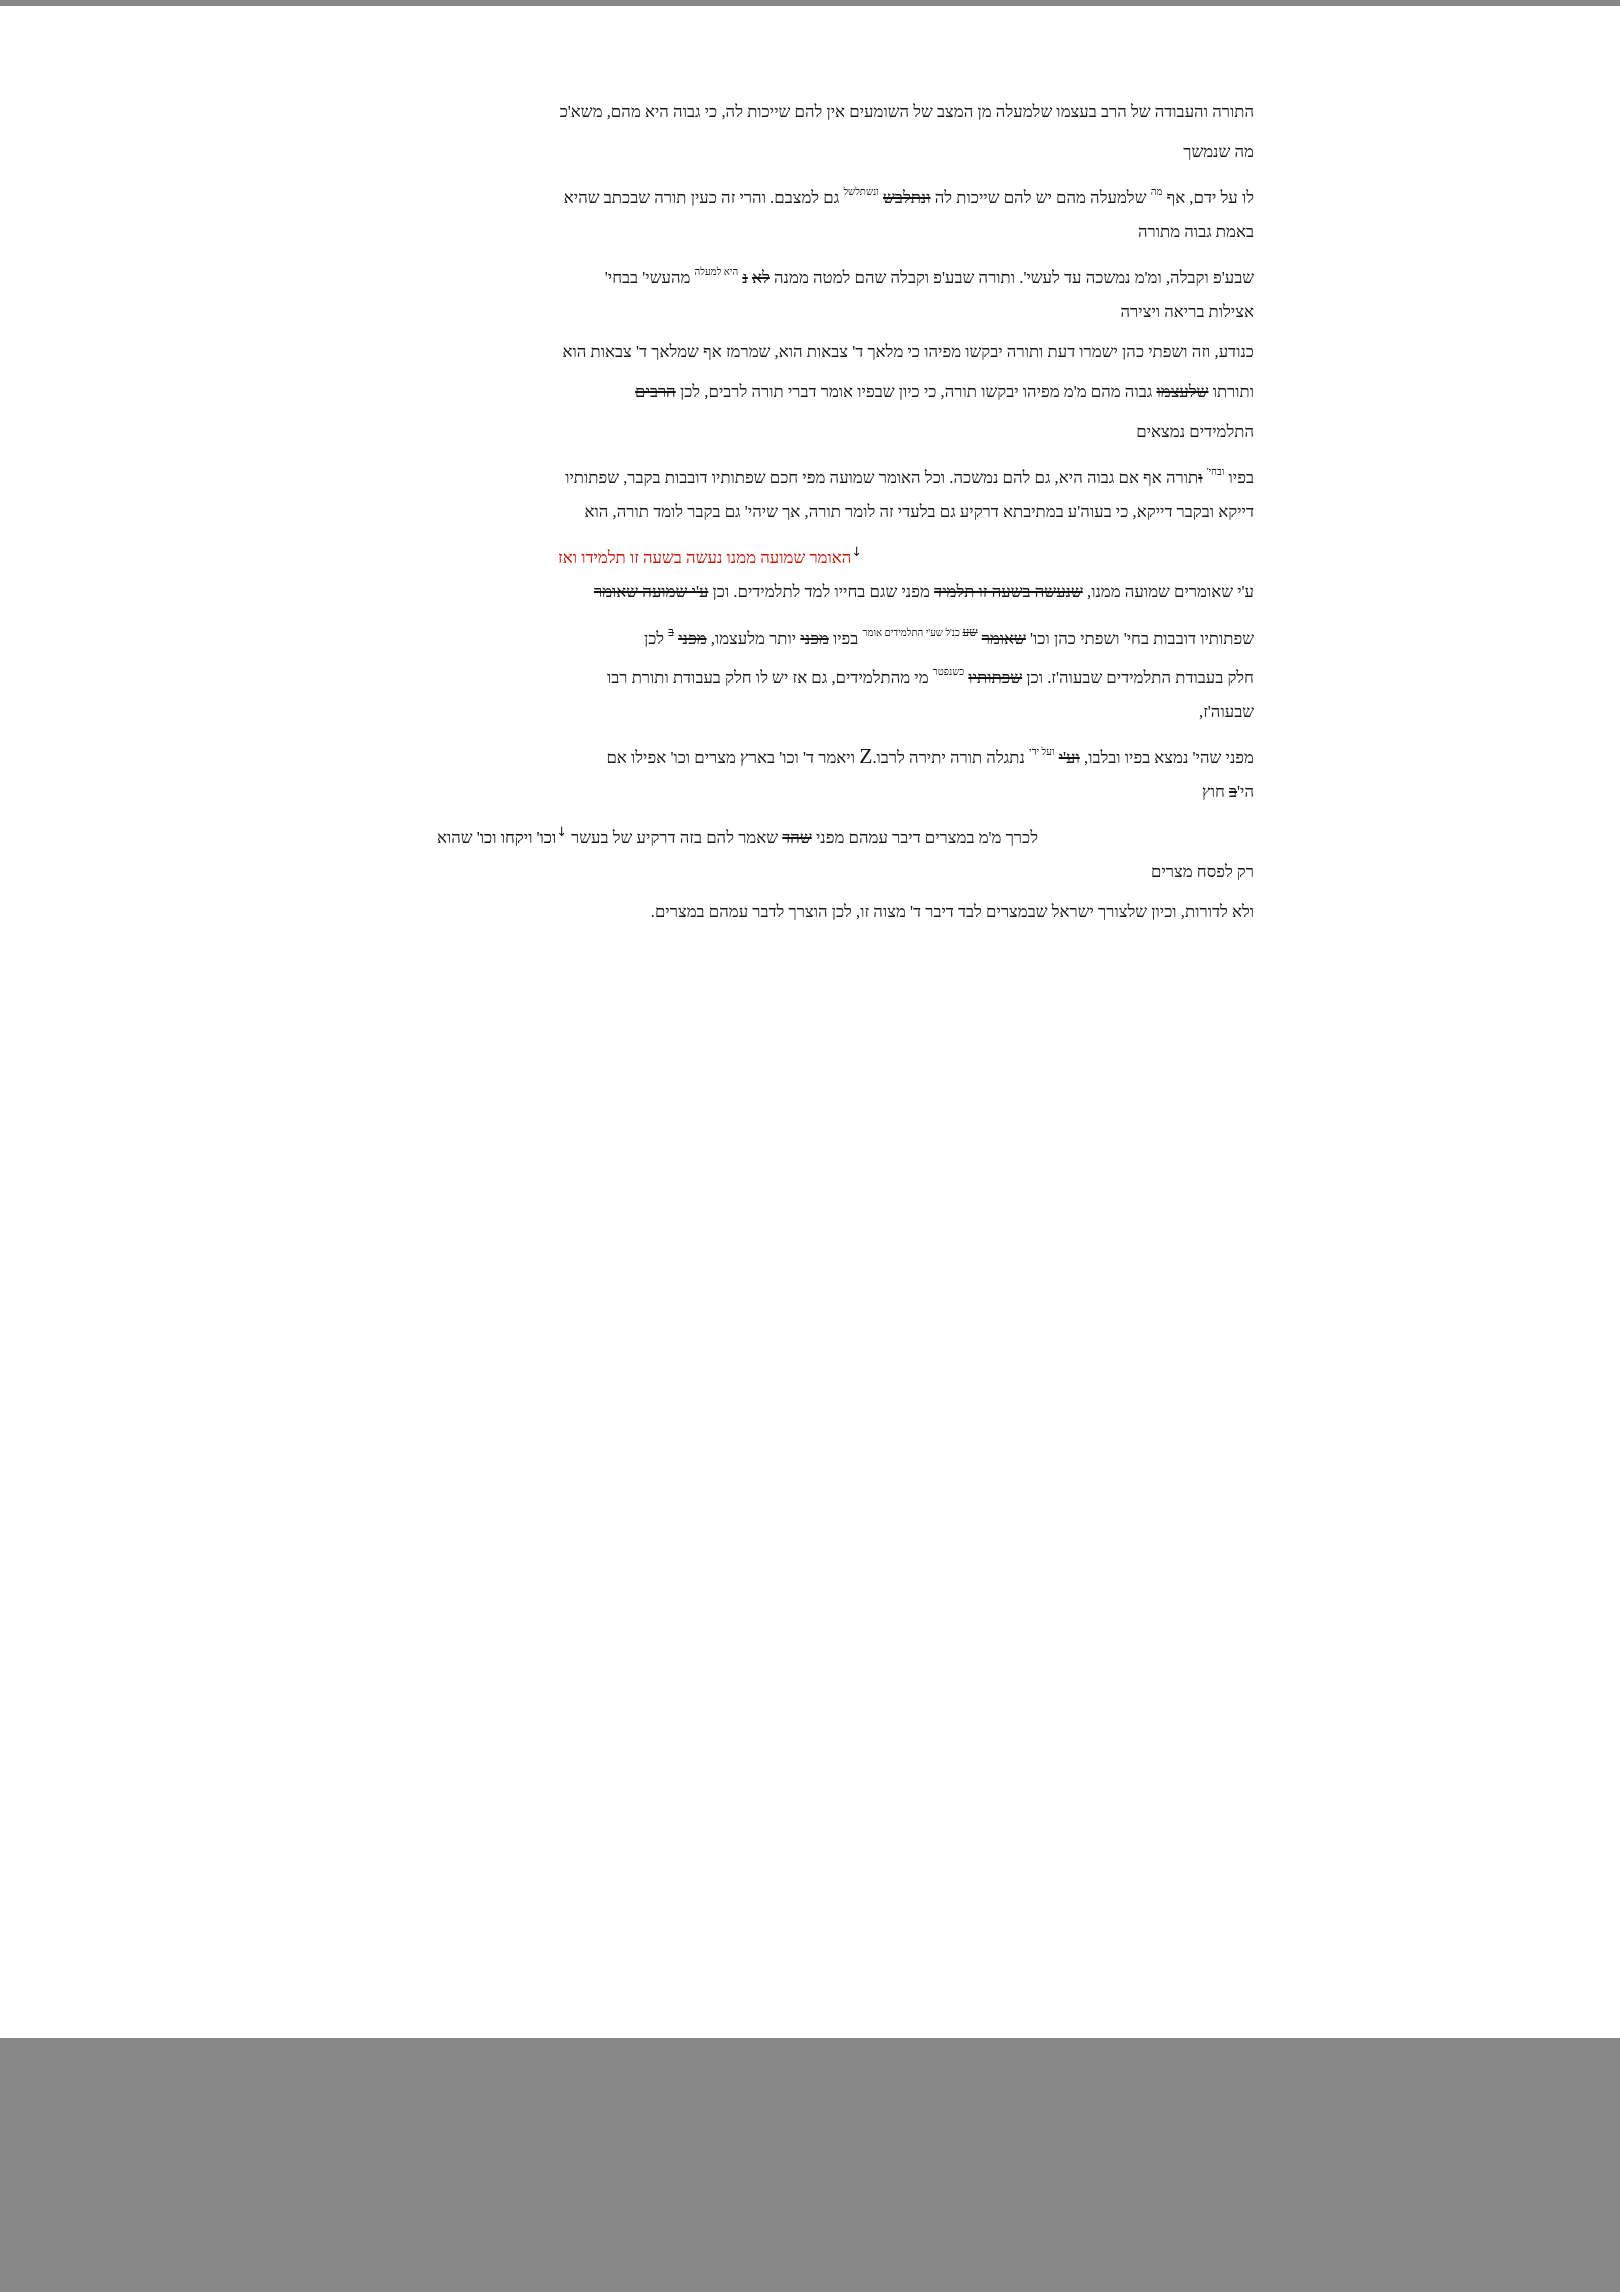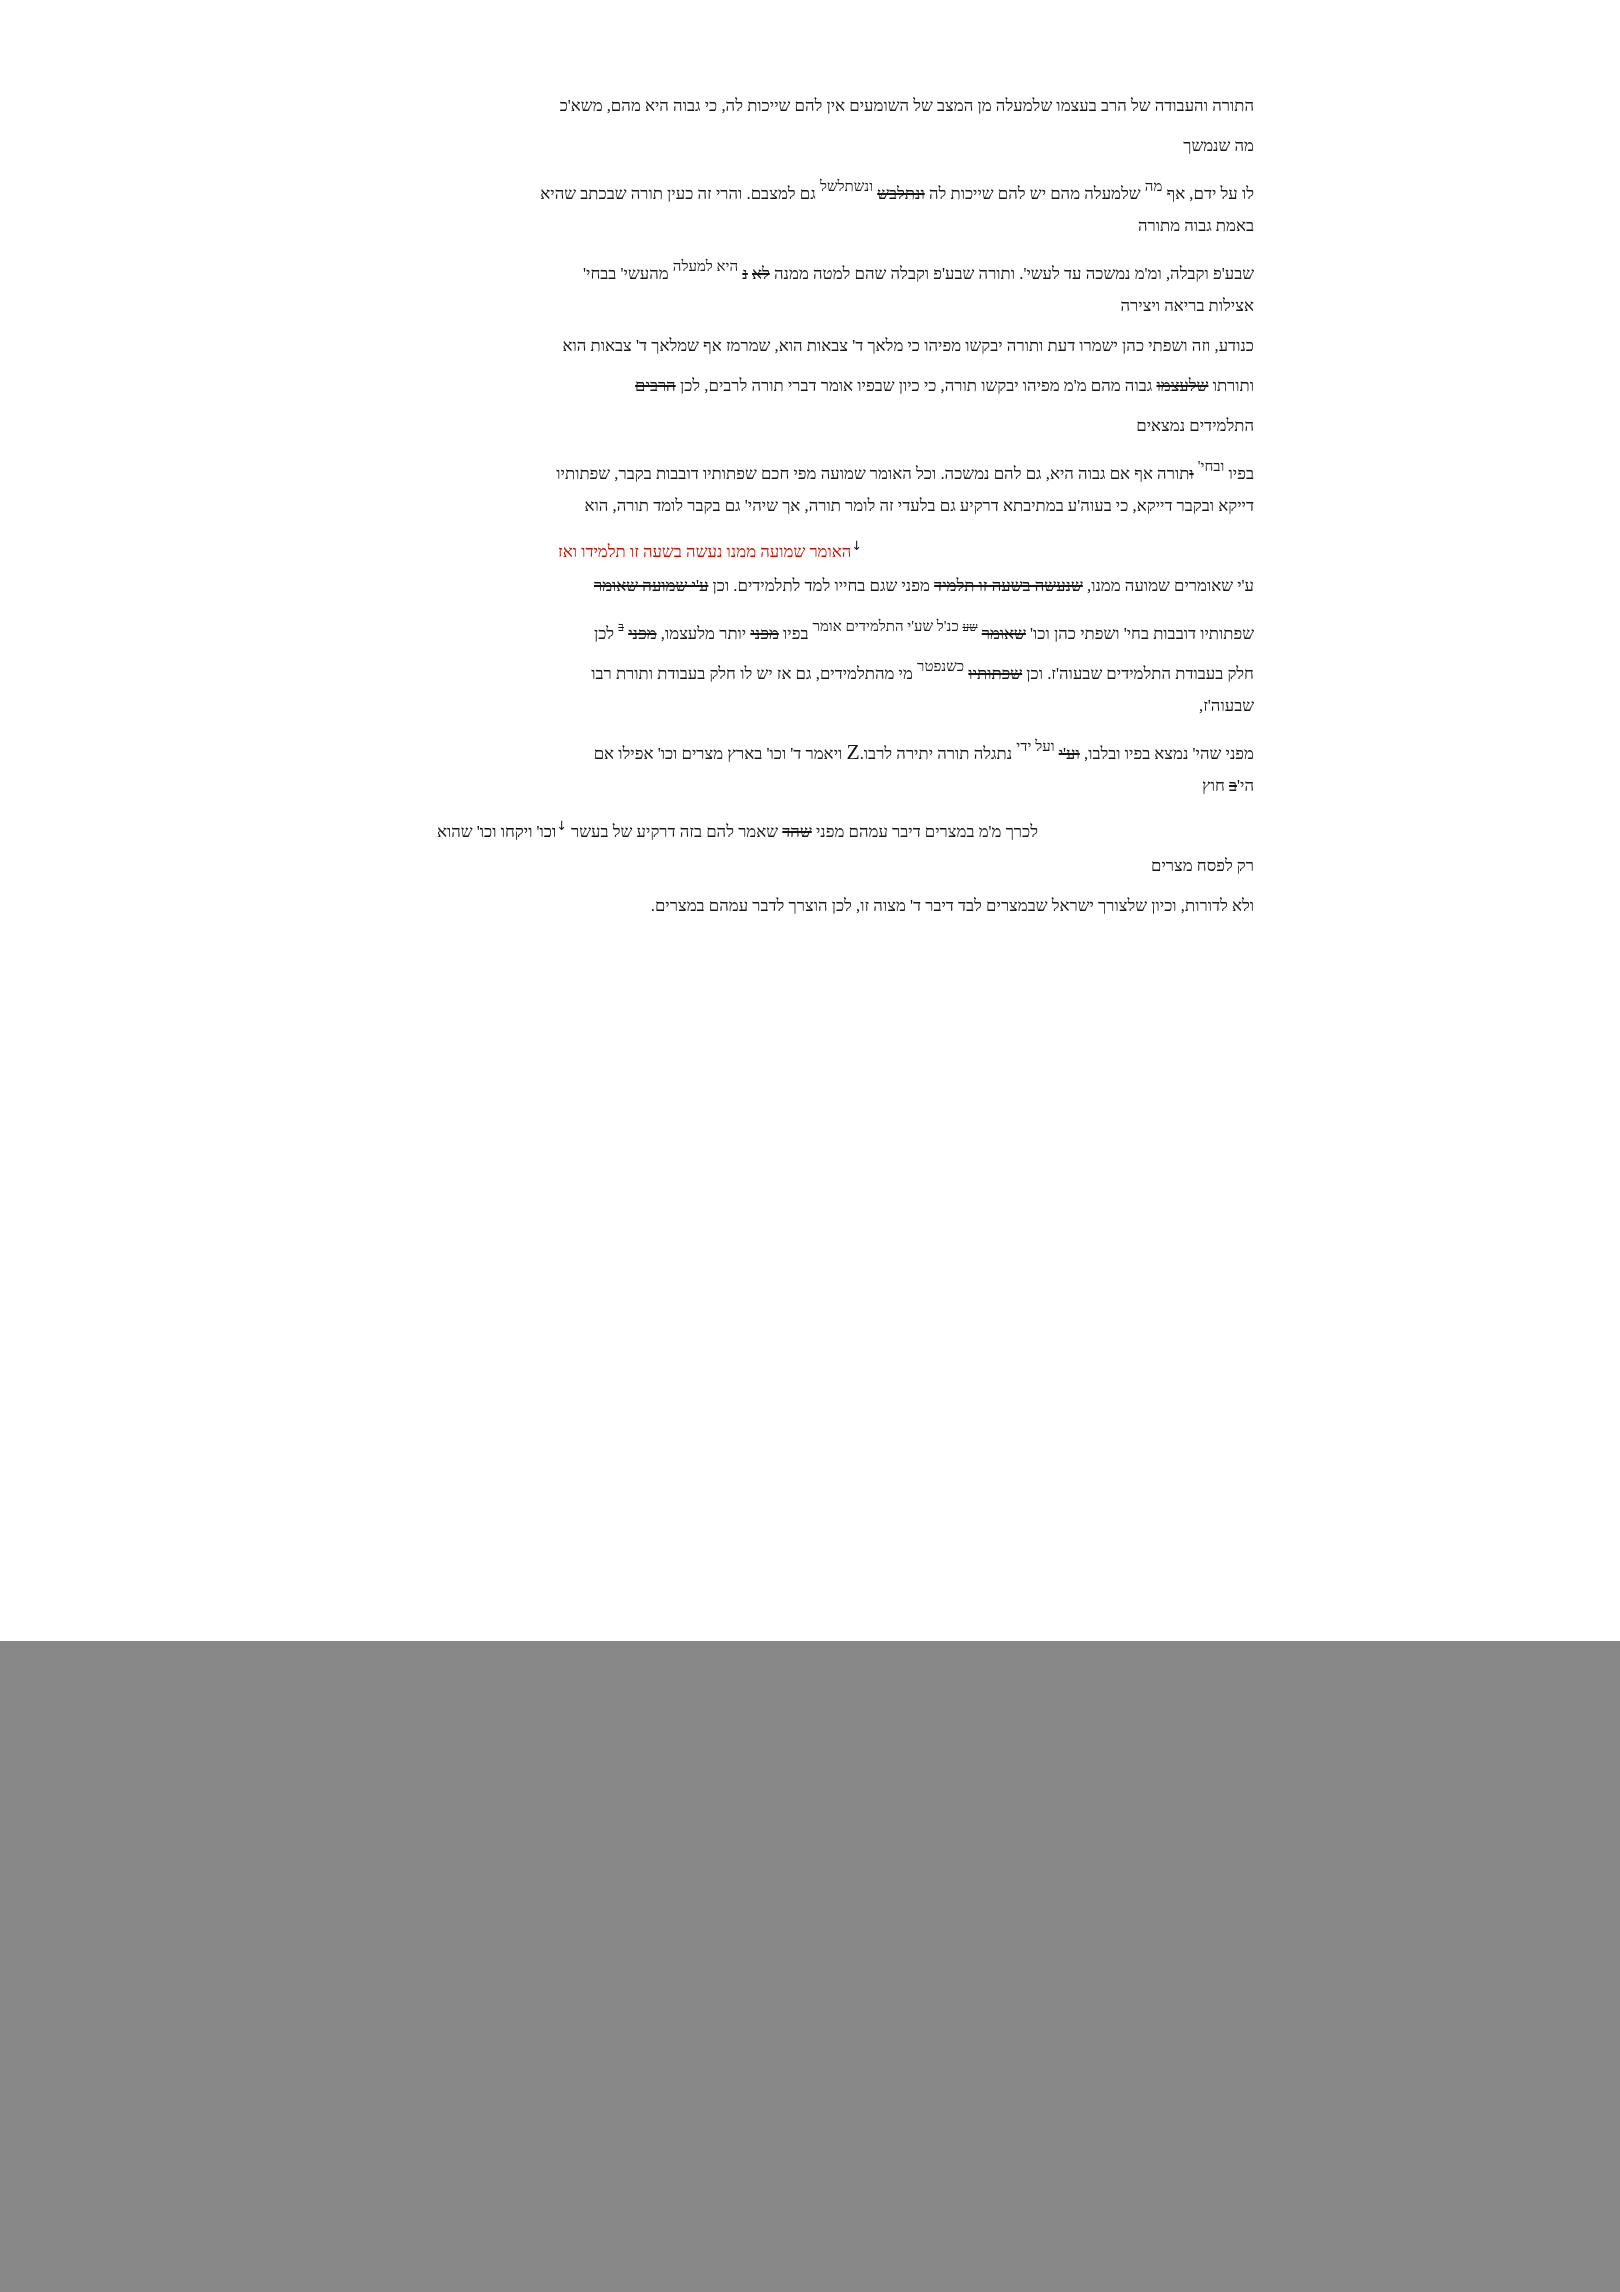--- a/index.html
+++ b/index.html
@@ -1,20 +1,20 @@
 <!DOCTYPE html>
 <html lang="he"><head>
 <meta charset="utf-8">
 <style>
   html,body{margin:0;padding:0;background:#888;}
   #page{
     position:relative;
-    width:1620px;height:1641px;
+    width:1620px;height:2032px;
     background:#ffffff;
-    margin:0 auto;
+    margin:6px auto;
     overflow:hidden;
   }
   #text-block{
     position:absolute;
     top:86px;
     right:366px;
     left:181px;
     direction:rtl;
     text-align:right;
     font-family:"Liberation Serif","DejaVu Serif","DejaVu Sans",serif;
@@ -22,21 +22,21 @@
     color:#151515;
     -webkit-font-smoothing:antialiased;
   }
   .line{
     height:40px;
     line-height:40px;
     white-space:nowrap;
   }
   .seg-n{}
   .seg-st{text-decoration:line-through;text-decoration-thickness:1.5px;}
-  .seg-sup{font-size:15px;vertical-align:7.8px;}
+  .seg-sup{font-size:10px;vertical-align:7.8px;}
   .seg-supst{font-size:11.8px;vertical-align:7.8px;text-decoration:line-through;text-decoration-thickness:1.2px;}
   .seg-red{color:#cc1100;}
   .seg-arrow{font-size:12.7px;vertical-align:6.9px;font-family:"DejaVu Sans",sans-serif;}
   .seg-z{font-size:21.6px;unicode-bidi:isolate;direction:ltr;font-family:"Liberation Serif","DejaVu Serif",serif;}
 </style>
 </head>
 <body>
 
 <div id="page" style="background: rgb(255, 255, 255);">
   <div id="text-block" style="color: rgb(21, 21, 21);">

